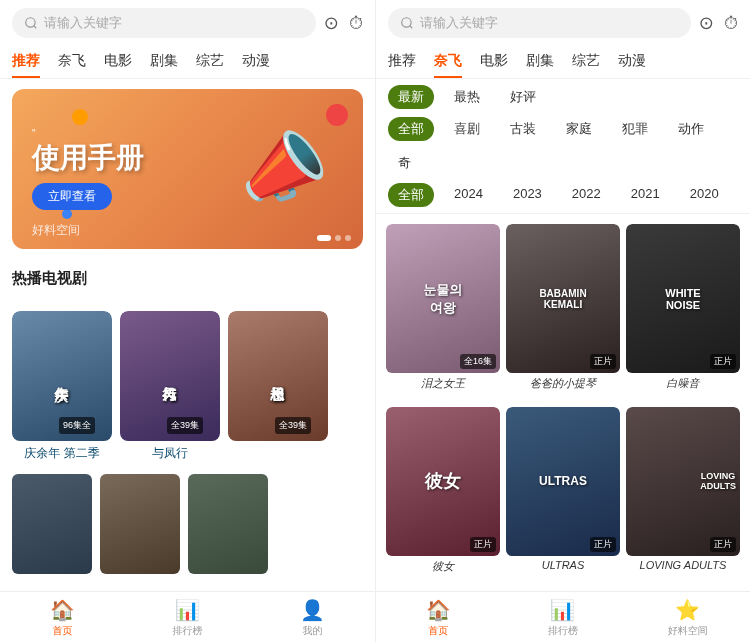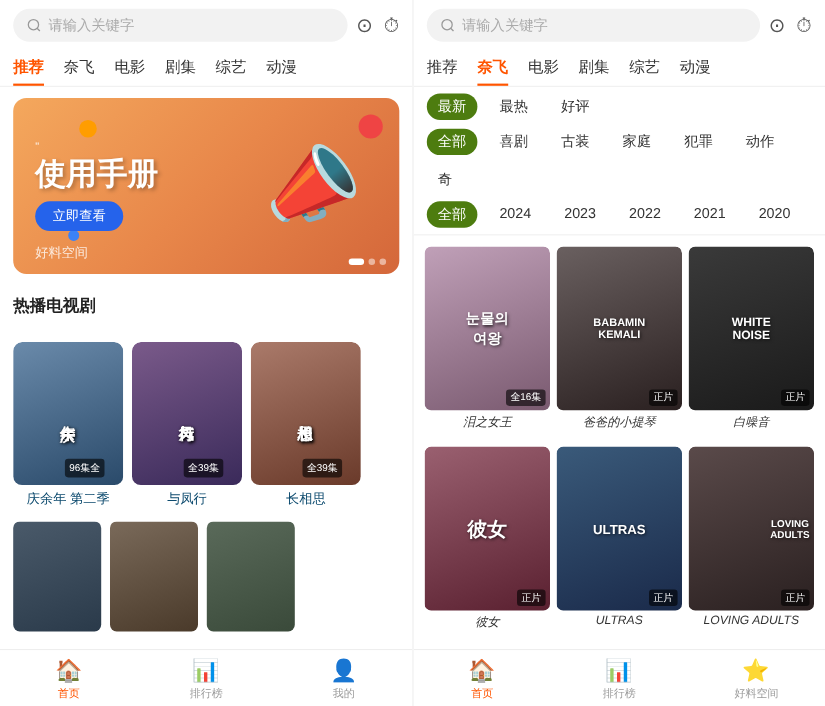--- a/index.html
+++ b/index.html
@@ -428,21 +428,20 @@
           <span style="font-size:14px; writing-mode: vertical-rl; text-shadow:1px 1px 3px #000;">与凤行</span>
         </div>
         <div class="card-badge">全39集</div>
         <div class="card-title">与凤行</div>
       </div>
       <div class="card">
         <div class="card-img" style="background: linear-gradient(160deg, #aa7a6a, #6a3a2a);">
           <span style="font-size:14px; writing-mode: vertical-rl; text-shadow:1px 1px 3px #000;">长相思</span>
         </div>
         <div class="card-badge">全39集</div>
-        <div class="card-title">长相思</div>
       </div>
     </div>
 
     <div class="mini-cards-scroll">
       <div class="mini-card">
         <div class="mini-card-img" style="background: linear-gradient(160deg, #4a5a6a, #2a3a4a);"></div>
       </div>
       <div class="mini-card">
         <div class="mini-card-img" style="background: linear-gradient(160deg, #7a6a5a, #4a3a2a);"></div>
       </div>

